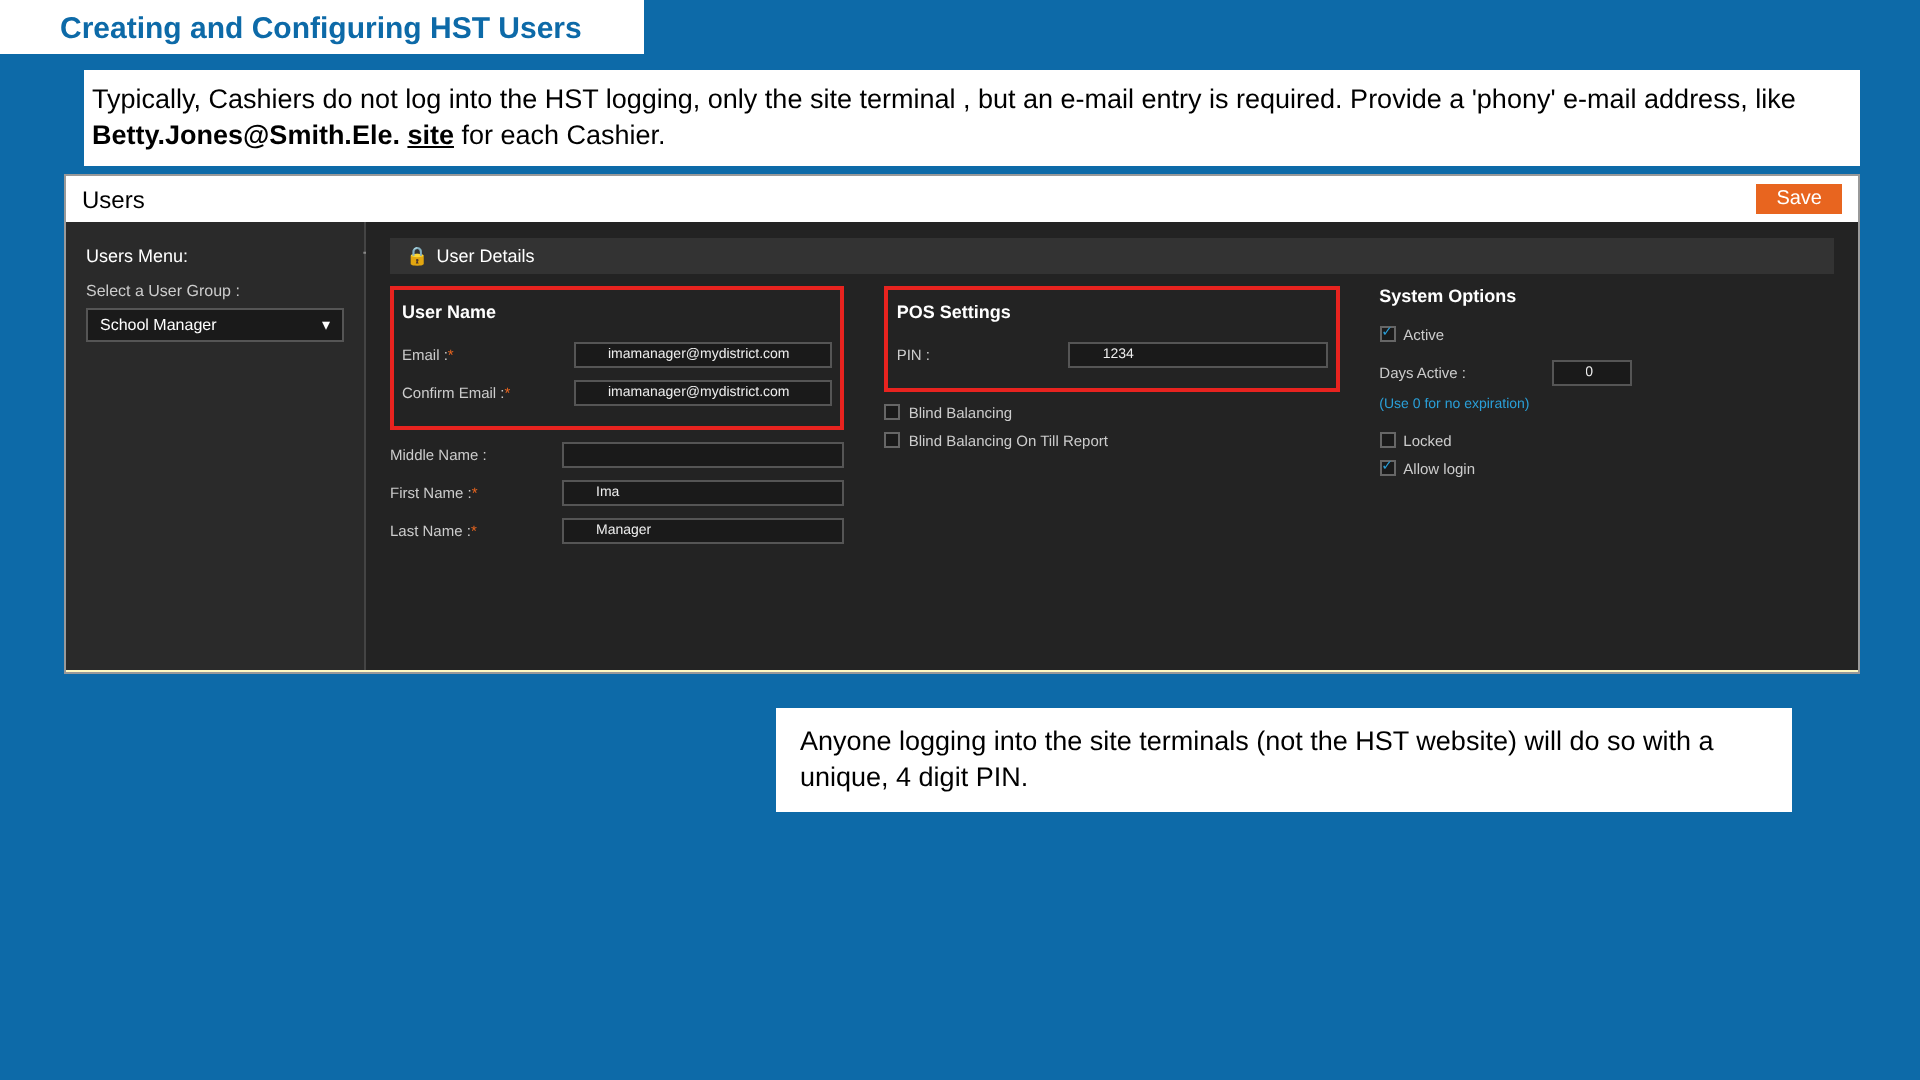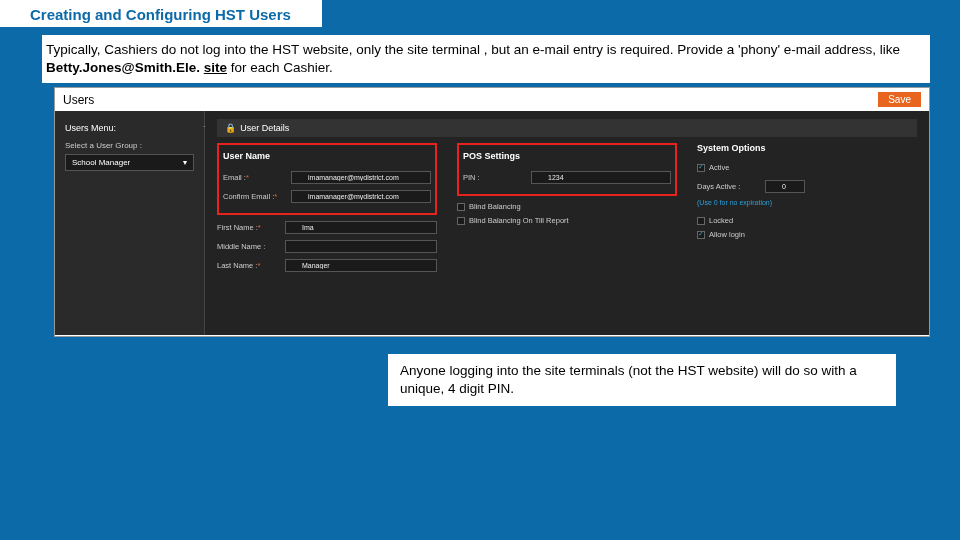--- a/index.html
+++ b/index.html
@@ -1,57 +1,57 @@
 <!DOCTYPE html>
 <html><head>
 <meta charset="utf-8">
 <style>
 *{box-sizing:border-box;margin:0;padding:0;font-family:"Segoe UI",Arial,sans-serif}
 body{background:#0d6aa8;width:960px;height:540px;overflow:hidden;position:relative}
 .title{color:#0d6aa8;background:#fff;font-size:15px;font-weight:700;padding:6px 0 4px 30px;width:100%}
 .title-wrap{background:#fff;width:322px;padding:0}
 .subtitle{background:#fff;margin:8px 30px 0 42px;padding:6px 10px 6px 4px;font-size:13.5px;line-height:1.35;color:#000}
 .subtitle u{}
-.app{margin:4px 30px 0 54px;background:#ffffff;border:1px solid #999;position:relative;height:250px}
+.app{margin:4px 30px 0 32px;background:#fef9c3;border:1px solid #999;position:relative;height:250px}
 .app-header{background:#fff;color:#000;font-size:12px;padding:4px 8px;display:flex;justify-content:space-between;align-items:center}
 .save-btn{background:#e8651f;color:#fff;font-size:10px;padding:2px 10px;border:none}
 .app-body{background:#232323;color:#ccc;font-size:9px;display:flex;padding:0;height:calc(100% - 24px)}
 .sidebar{width:150px;background:#2a2a2a;padding:8px 10px;border-right:1px solid #444}
 .sidebar-title{color:#fff;font-size:9px;margin:4px 0 8px}
 .sidebar-label{font-size:8px;color:#ccc;margin-bottom:4px}
 .dropdown{background:#1a1a1a;border:1px solid #555;color:#fff;font-size:8px;padding:3px 6px;width:100%;display:flex;justify-content:space-between;align-items:center}
 .select-sites{border:1px solid #999;font-size:8px;padding:3px 8px;margin-top:10px;background:#2a2a2a;color:#fff;display:inline-block;float:right}
 .plus{position:absolute;top:30px;left:148px;color:#888;font-size:14px}
 .circle{width:12px;height:12px;border-radius:50%;background:#555;position:absolute}
 .c1{top:48px;left:166px}.c2{top:66px;left:166px}
 .panel{flex:1;background:#232323;padding:8px 12px;position:relative}
 .panel-hdr{background:#333;color:#fff;font-size:9px;padding:4px 8px;margin-bottom:6px;display:flex;align-items:center;gap:4px}
 .cols{display:flex;gap:20px}
 .col{flex:1}
 .section-title{color:#fff;font-size:9px;font-weight:bold;margin-bottom:8px;padding-bottom:2px}
 .redbox{border:2px solid #e8231f;padding:6px 4px 4px;margin-bottom:6px}
-.field{display:flex;align-items:center;margin-bottom:6px;gap:6px}
+.field{display:flex;align-items:center;margin-bottom:6px;gap:24px}
 .field-label{font-size:7.5px;color:#ccc;width:62px}
 .req{color:#e8651f}
 .field-input{background:#1a1a1a;border:1px solid #555;color:#eee;font-size:7px;padding:2px 16px;flex:1;min-width:0}
-.chk{display:flex;align-items:center;gap:4px;font-size:7.5px;color:#ccc;margin-bottom:5px}
+.chk{display:flex;align-items:flex-start;gap:4px;font-size:7.5px;color:#ccc;margin-bottom:5px}
 .chk-box{width:8px;height:8px;border:1px solid #666;background:#1a1a1a;display:inline-block;position:relative}
 .chk-box.checked::after{content:"✓";color:#2a9fd8;font-size:7px;position:absolute;top:-2px;left:0}
 .hint{color:#2a9fd8;font-size:7px;margin-top:2px}
 .callout{position:absolute;background:#fff;color:#000;font-size:13.5px;padding:8px 12px;width:508px;left:388px;top:354px;line-height:1.35}
 </style>
 </head>
 <body>
 
 <div class="title-wrap">
     <div class="title">Creating and Configuring HST Users</div>
   </div>
 
 <div class="subtitle">
-  <span>Typically, Cashiers do not log into the HST website, only the site terminal , but an e-mail entry is required. Provide a 'phony'  e-mail address, like </span><b><span>Betty.Jones@Smith.Ele.</span> <u>site</u></b><span> for each Cashier.</span>
+  <span>Typically, Cashiers do not log into the HST logging, only the site terminal , but an e-mail entry is required. Provide a 'phony'  e-mail address, like </span><b><span>Betty.Jones@Smith.Ele.</span> <u>site</u></b><span> for each Cashier.</span>
 </div>
 
 <div class="app">
   <div class="app-header">
     <span>Users</span>
     <button class="save-btn">Save</button>
   </div>
   <span class="plus">+</span>
   <span class="circle c1"></span>
   <span class="circle c2"></span>
@@ -77,26 +77,26 @@
             <div class="field">
               <span class="field-label"><span>Email :</span><span class="req">*</span></span>
               <input class="field-input" value="imamanager@mydistrict.com" style="">
             </div>
             <div class="field">
               <span class="field-label"><span>Confirm Email :</span><span class="req">*</span></span>
               <input class="field-input" value="imamanager@mydistrict.com" style="">
             </div>
           </div>
           <div class="field">
+            <span class="field-label">Middle Name :</span>
+            <input class="field-input" style="">
+          </div>
+          <div class="field">
             <span class="field-label"><span>First Name :</span><span class="req">*</span></span>
             <input class="field-input" value="Ima" style="">
-          </div>
-          <div class="field">
-            <span class="field-label">Middle Name :</span>
-            <input class="field-input" style="">
           </div>
           <div class="field">
             <span class="field-label"><span>Last Name :</span><span class="req">*</span></span>
             <input class="field-input" value="Manager" style="">
           </div>
         </div>
 
         <div class="col">
           <div class="redbox">
             <div class="section-title">POS Settings</div>

